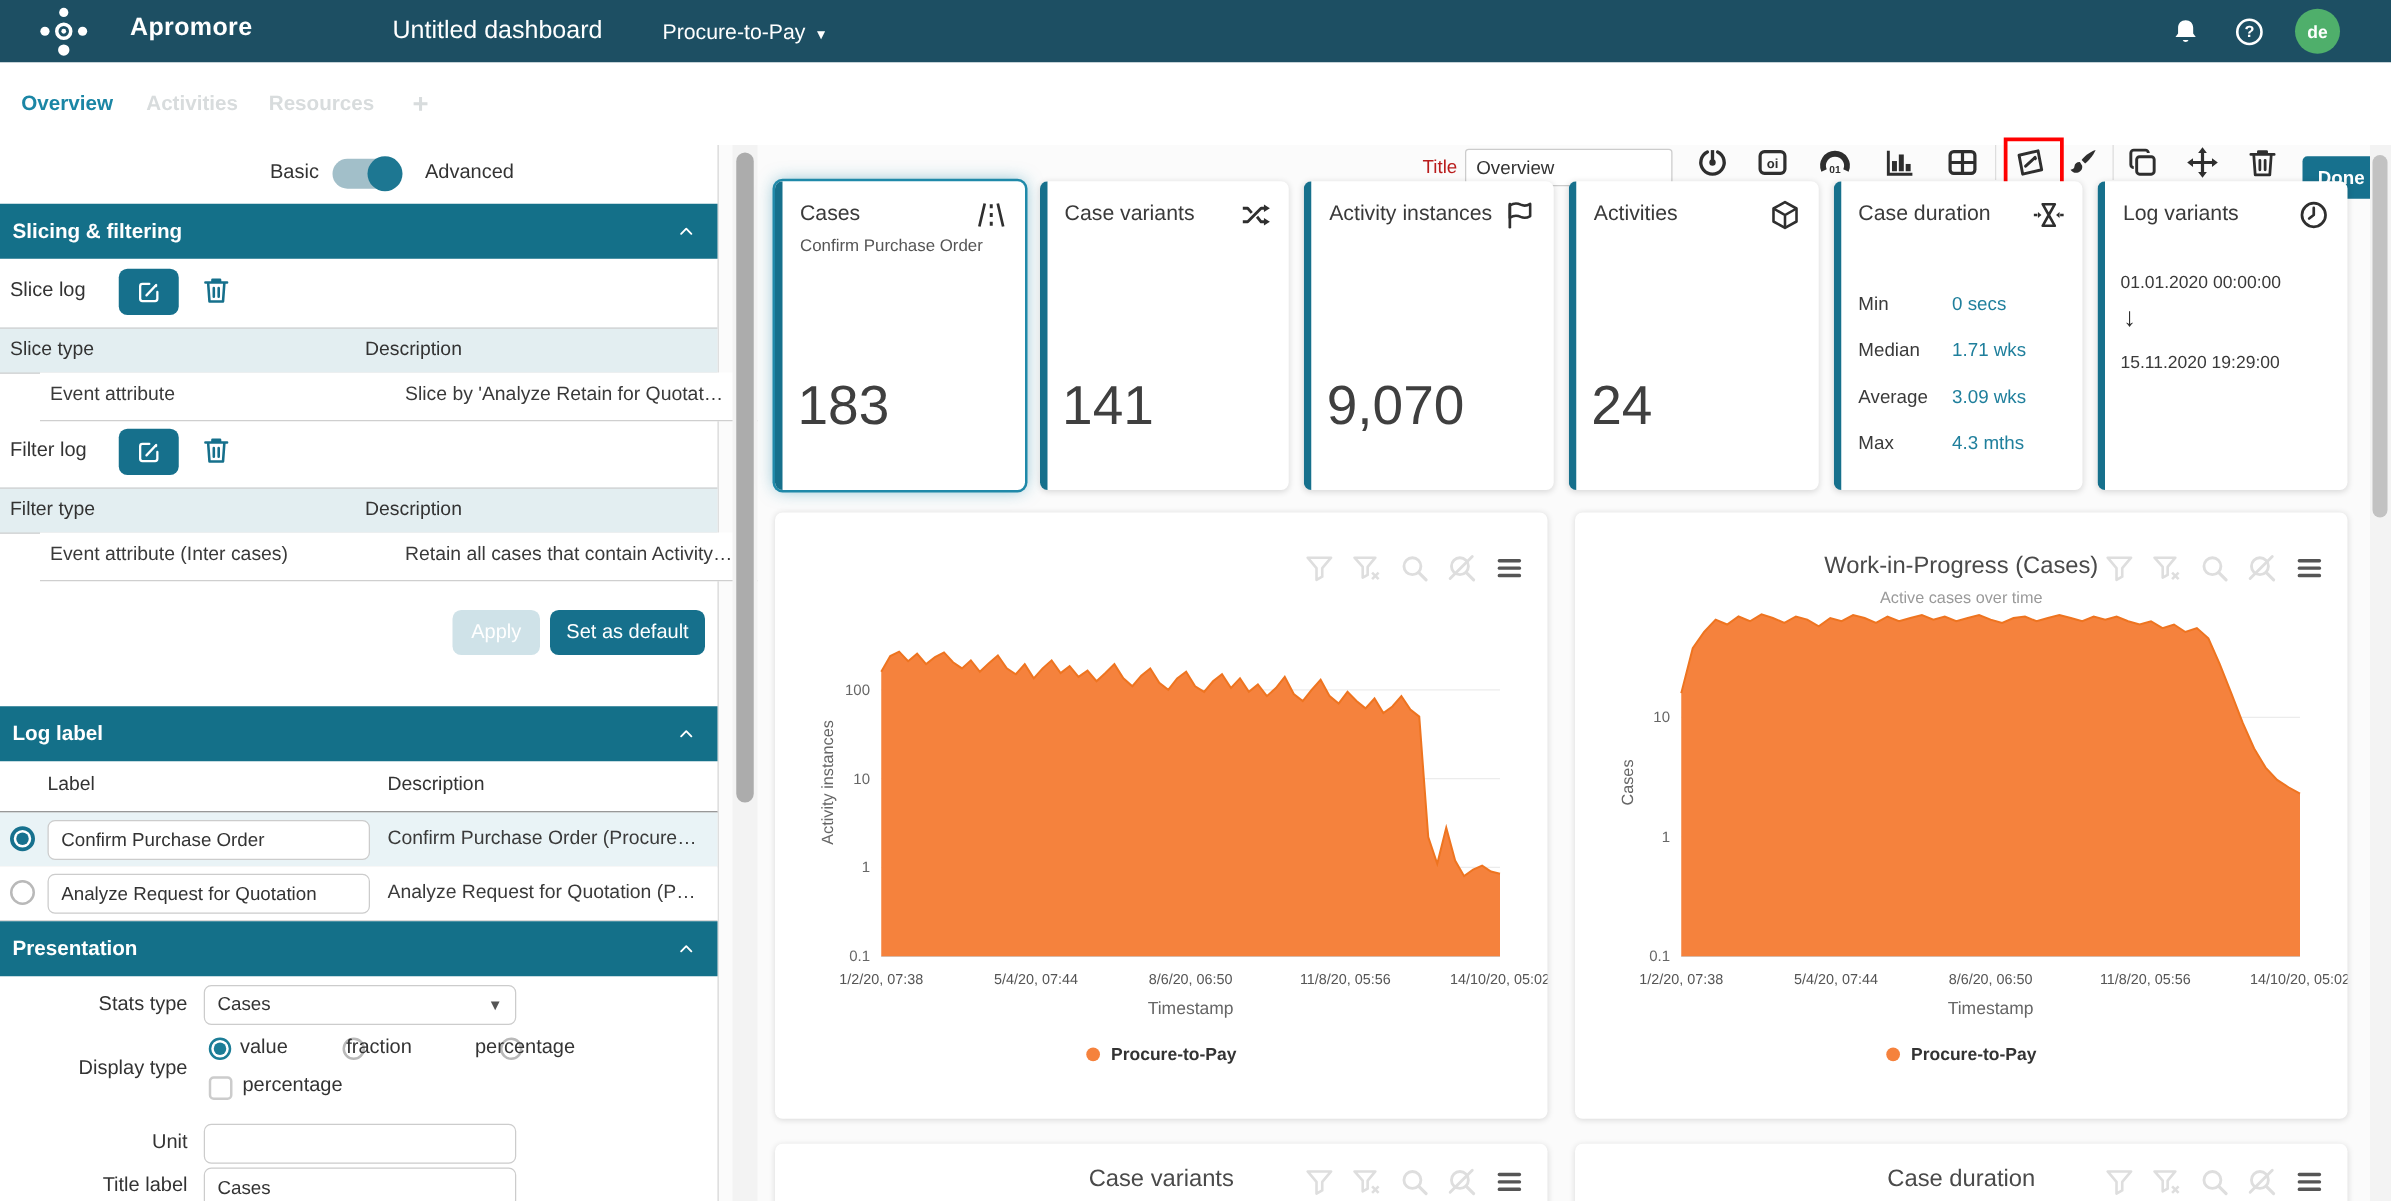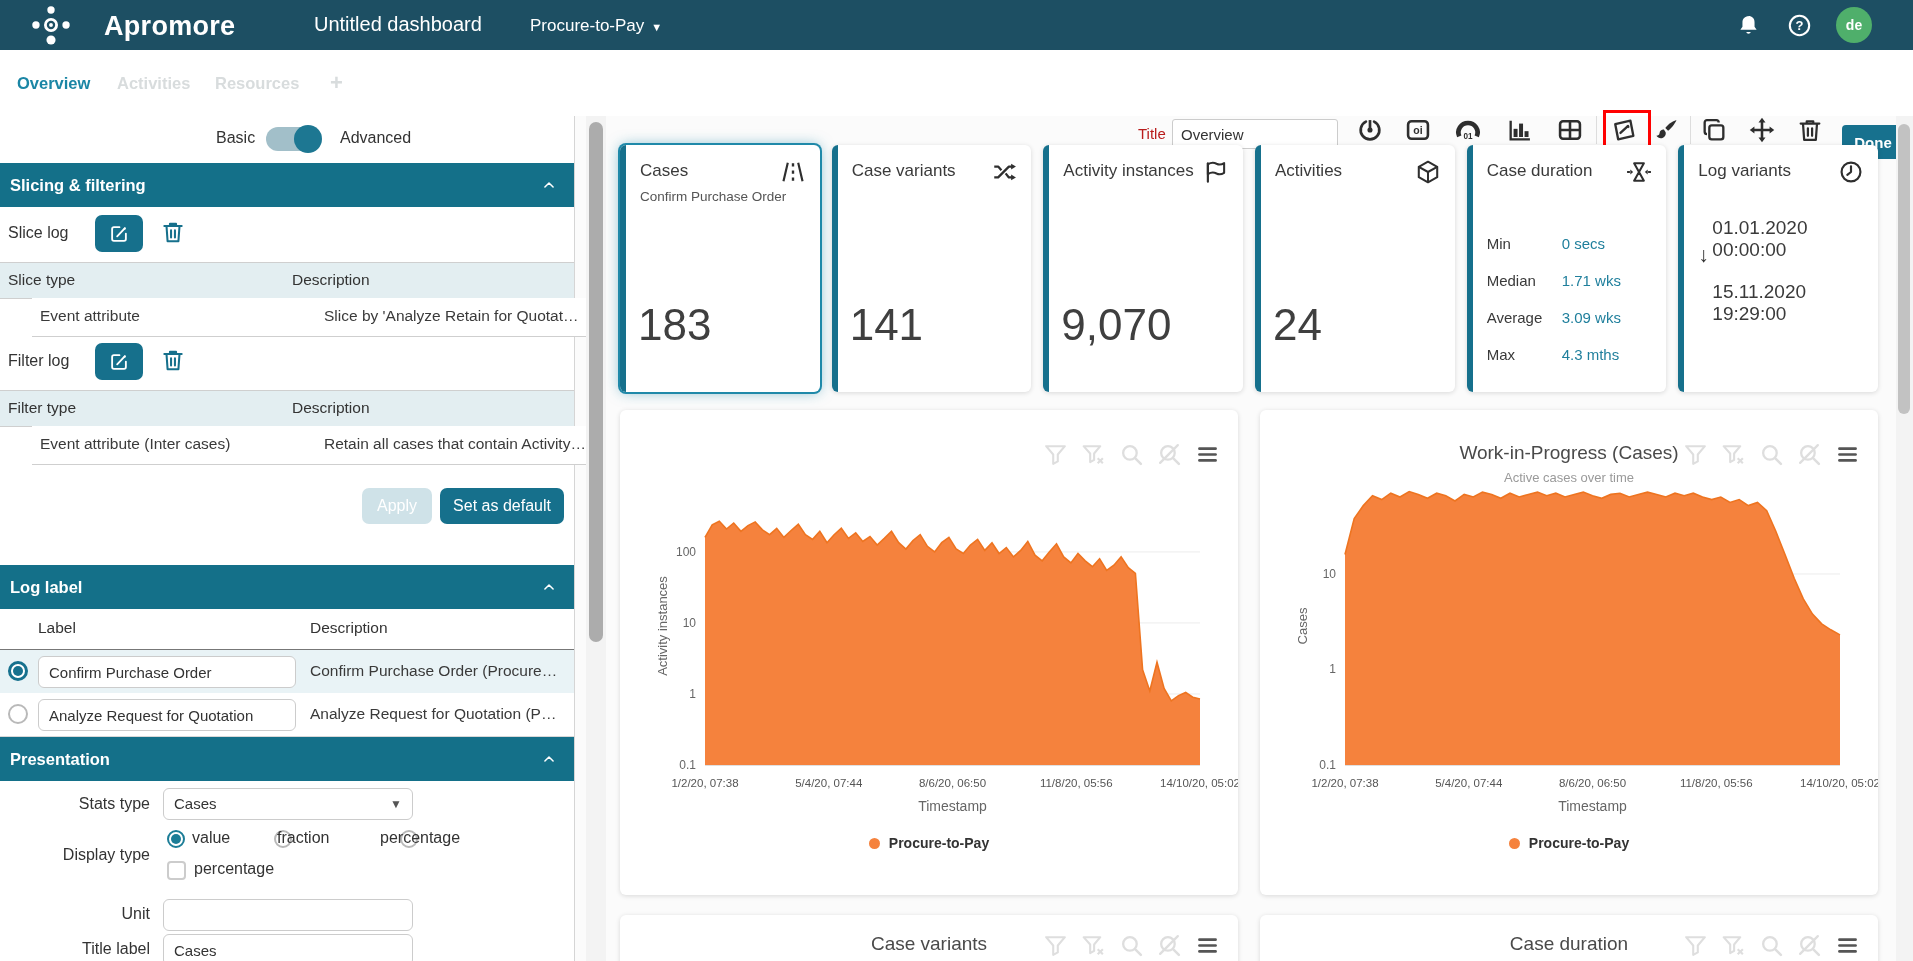--- a/index.html
+++ b/index.html
@@ -1,20 +1,20 @@
 <!DOCTYPE html>
 <html><head>
 <meta charset="utf-8">
 <style>
   html,body{margin:0;padding:0;}
   body{width:1913px;height:961px;overflow:hidden;font-family:"Liberation Sans",sans-serif;background:#fbfbfb;position:relative;}
   .abs{position:absolute;}
   
   #topbar{position:absolute;left:0;top:0;width:1913px;height:50px;background:#1d4f63;color:#fff;}
-  .brand{position:absolute;left:104px;top:11px;font-size:27px;font-weight:700;letter-spacing:.3px;}
+  .brand{position:absolute;left:104px;top:11px;font-size:20px;font-weight:700;letter-spacing:.3px;}
   .dashname{position:absolute;left:314px;top:13px;font-size:20px;font-weight:500;}
   .logsel{position:absolute;left:530px;top:16px;font-size:17px;font-weight:500;cursor:pointer;}
   .logsel .caret{font-size:11px;margin-left:7px;}
   
   #tabrow{position:absolute;left:0;top:50px;width:1913px;height:66px;background:#fff;}
   .tab{font-size:16.5px;cursor:pointer;}
   .tab-active{color:#1b86a5;font-weight:600;}
   .tab-inactive{color:#d8dcdd;font-weight:600;}
   .fieldlabel{font-size:15px;color:#b91c1c;}
   .txtinput{height:30px;border:1px solid #ccc;border-radius:3px;font-size:15px;padding:0 8px;font-family:"Liberation Sans",sans-serif;color:#333;box-sizing:border-box;background:#fff;}
@@ -56,21 +56,21 @@
   .card{position:relative;flex:1;background:#fff;border-radius:6px;box-shadow:0 1px 5px rgba(0,0,0,.14);overflow:hidden;}
   .card .strip{position:absolute;left:0;top:0;width:6px;height:100%;background:#16708c;}
   .card.selected{box-shadow:0 0 0 2px #1f89a9,0 0 14px rgba(31,137,169,.55);}
   .card-title{position:absolute;left:20px;top:16px;font-size:17px;color:#3a3a3a;}
   .card-sub{position:absolute;left:20px;top:44px;font-size:13.5px;color:#555;}
   .card-icon{position:absolute;right:14px;top:14px;width:26px;height:26px;color:#2f2f2f;}
   .card-value{position:absolute;left:18px;top:155px;font-size:44px;color:#3f3f3f;}
   .statrow{position:absolute;left:20px;width:165px;font-size:15px;}
   .statrow .sl{color:#3a3a3a;}
   .statrow .sv{position:absolute;left:75px;color:#1f7f9c;}
-  .tf-line{position:absolute;left:34px;font-size:19px;color:#3a3a3a;}
+  .tf-line{position:absolute;left:18px;font-size:14px;color:#3a3a3a;}
   .tf-arrow{position:absolute;left:20px;font-size:21px;font-weight:700;color:#2f2f2f;}
   
   #charts{position:absolute;left:620px;top:410px;width:1258px;height:485px;display:flex;gap:22px;}
   .panel{position:relative;flex:1;background:#fff;border-radius:6px;box-shadow:0 1px 5px rgba(0,0,0,.14);}
   .chart-title{position:absolute;left:0;top:32px;width:100%;text-align:center;font-size:19px;color:#4a4a4a;font-weight:500;}
   .chart-sub{position:absolute;left:0;top:60px;width:100%;text-align:center;font-size:13px;color:#9a9a9a;}
   .chart-icons{position:absolute;right:18px;top:32px;display:flex;gap:13px;align-items:center;}
   .cicon{width:25px;height:25px;color:#dedede;cursor:pointer;}
   .cicon.dark{color:#555;}
   .plot-svg{position:absolute;left:0;top:0;width:618px;height:485px;}

